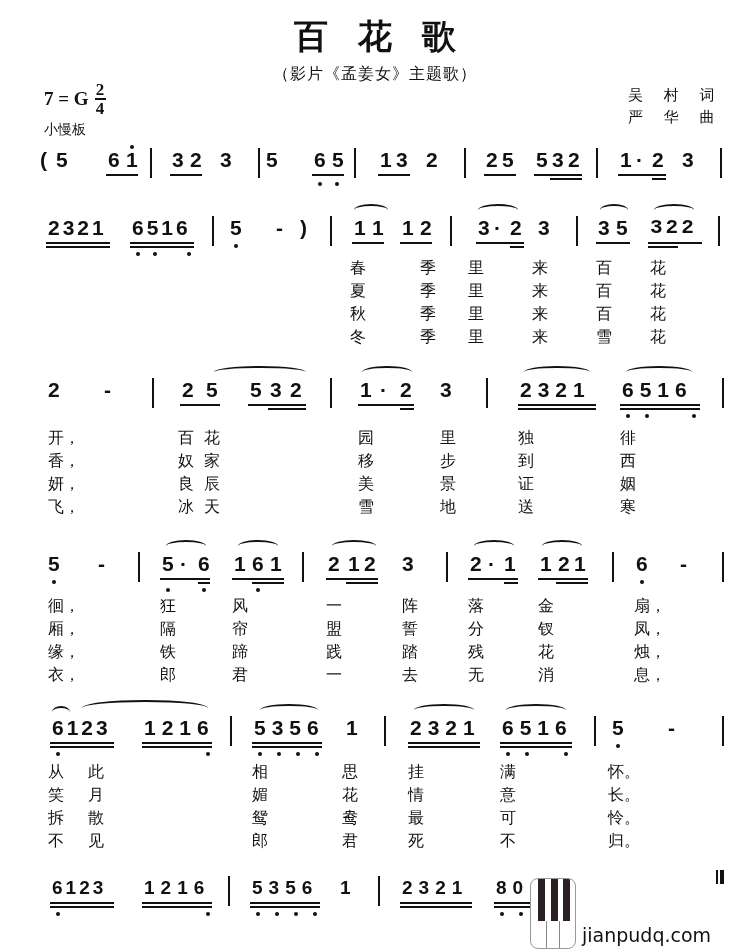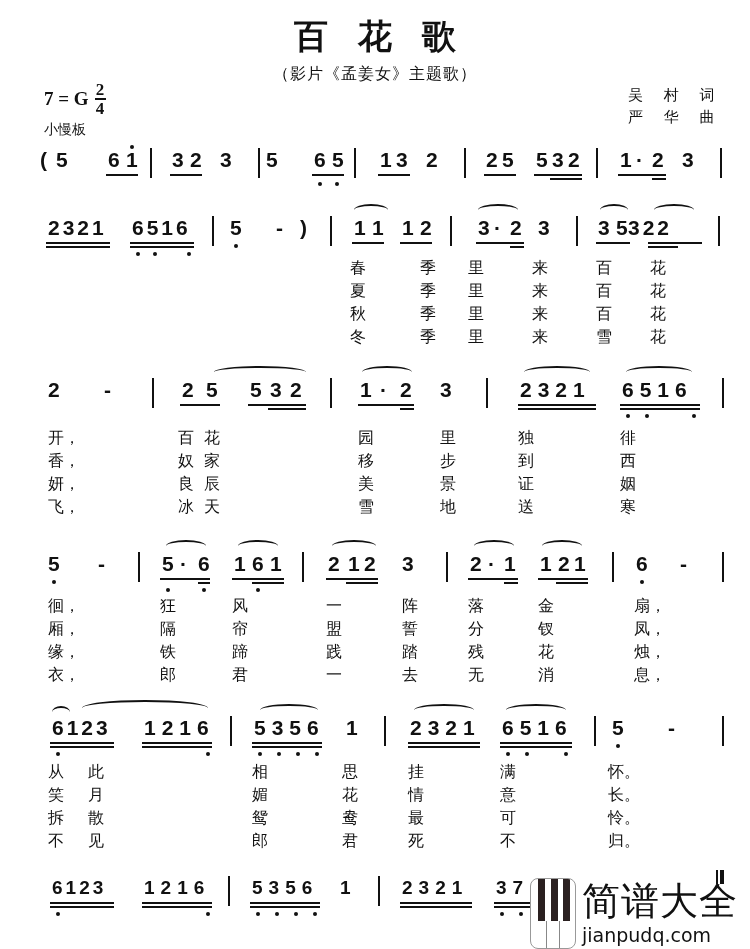--- a/index.html
+++ b/index.html
@@ -124,21 +124,21 @@
   <span class="tok" style="left:510px;">2</span>
   <div class="ul" style="left:476px;top:26px;width:48px;"></div>
   <div class="ul" style="left:510px;top:30px;width:14px;"></div>
   <span class="tok" style="left:538px;">3</span>
   <div class="bar-line" style="left:576px;"></div>
   <div class="slur2" style="left:600px;top:-12px;width:28px;"></div>
   <span class="tok" style="left:598px;">3</span>
   <span class="tok" style="left:616px;">5</span>
   <div class="ul" style="left:596px;top:26px;width:34px;"></div>
   <div class="slur2" style="left:654px;top:-12px;width:40px;"></div>
-  <span class="tok" style="left:628px;letter-spacing:3px;">322</span>
+  <span class="tok" style="left:650px;letter-spacing:3px;font-family:Liberation Mono, monospace;">322</span>
   <div class="ul" style="left:648px;top:26px;width:54px;"></div>
   <div class="ul" style="left:648px;top:30px;width:30px;"></div>
   <div class="bar-line" style="left:718px;"></div>
 </div>
 
 <div class="lyric-row" style="top:258px;">
   <span class="ly" style="left:350px;">春</span>
   <span class="ly" style="left:420px;">季</span>
   <span class="ly" style="left:468px;">里</span>
   <span class="ly" style="left:532px;">来</span>
@@ -424,32 +424,31 @@
   <div class="ul" style="left:250px;top:30px;width:70px;"></div>
   <span class="dot" style="left:256px;top:36px;"></span>
   <span class="dot" style="left:275px;top:36px;"></span>
   <span class="dot" style="left:294px;top:36px;"></span>
   <span class="dot" style="left:313px;top:36px;"></span>
   <span class="tok" style="left:340px;font-size:19px;">1</span>
   <div class="bar-line" style="left:378px;"></div>
   <span class="tok" style="left:402px;letter-spacing:6px;font-size:19px;">2321</span>
   <div class="ul" style="left:400px;top:26px;width:72px;"></div>
   <div class="ul" style="left:400px;top:30px;width:72px;"></div>
-  <span class="tok" style="left:496px;letter-spacing:6px;font-size:19px;">37</span>
+  <span class="tok" style="left:496px;letter-spacing:6px;font-size:19px;">80</span>
   <div class="ul" style="left:494px;top:26px;width:36px;"></div>
   <div class="ul" style="left:494px;top:30px;width:36px;"></div>
   <span class="dot" style="left:500px;top:36px;"></span>
   <span class="dot" style="left:519px;top:36px;"></span>
   <div class="bar-line" style="left:716px;height:14px;top:-6px;"></div>
   <div class="bar-line" style="left:720px;height:14px;top:-6px;width:4px;"></div>
 </div>
 
 <div class="watermark">
   <div class="piano">
     <div class="key-b" style="left:7px;"></div>
     <div class="key-b" style="left:20px;"></div>
     <div class="key-b" style="left:32px;"></div>
     <div class="key-line" style="left:15px;"></div>
     <div class="key-line" style="left:28px;"></div>
   </div>
-  <div class="wm-cn">简谱大全</div>
   <div class="wm-en">jianpudq.com</div>
 </div>
 
 </body></html>

